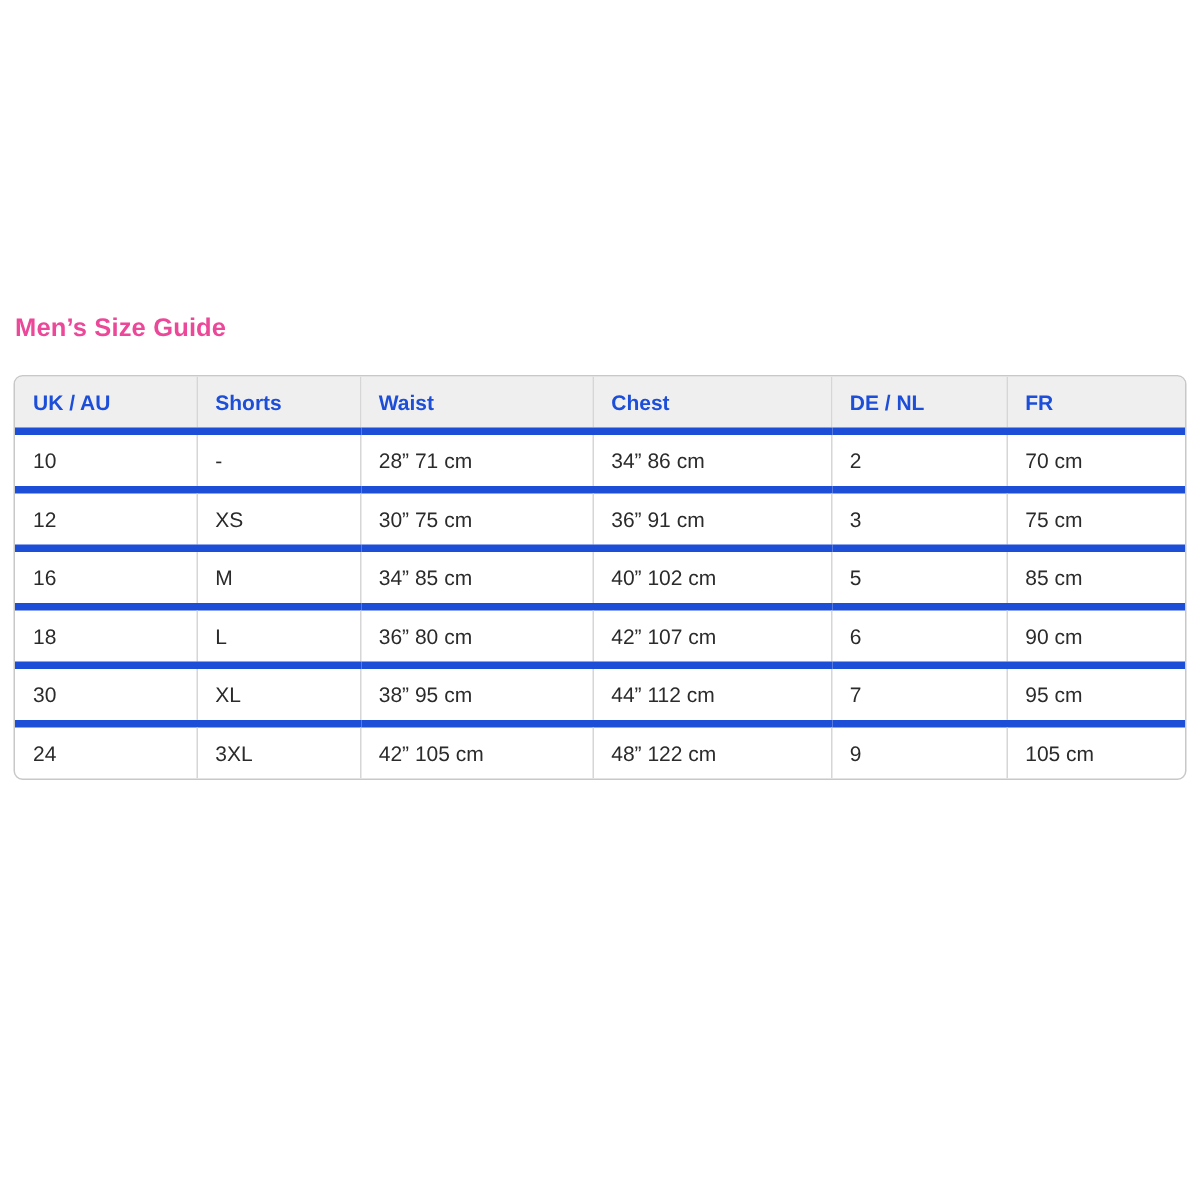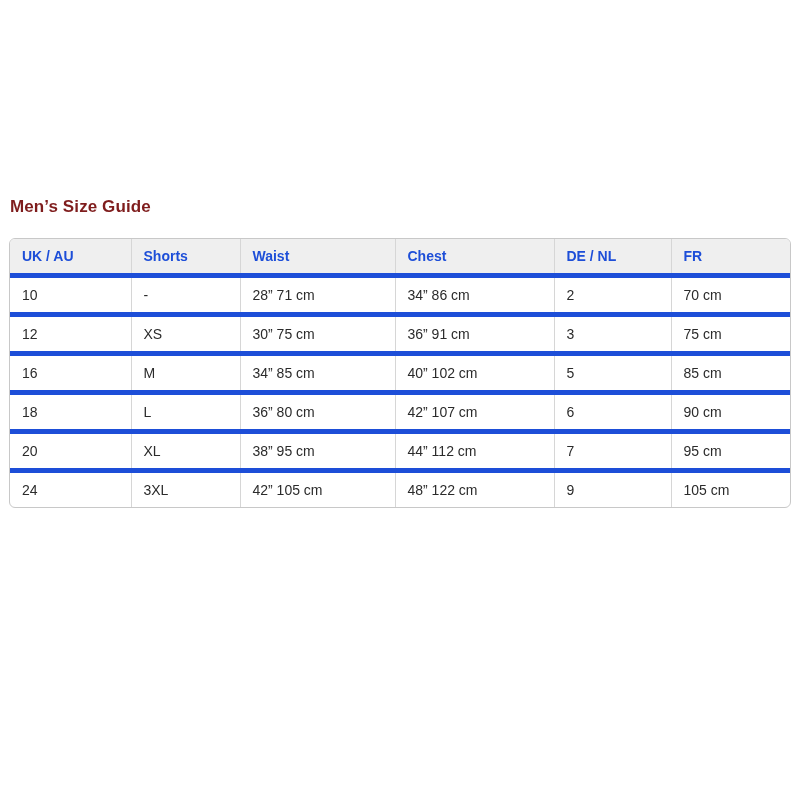--- a/index.html
+++ b/index.html
@@ -11,26 +11,26 @@
     font-family: "Liberation Sans", "DejaVu Sans", sans-serif;
     -webkit-font-smoothing: antialiased;
   }
   .page {
     position: absolute;
     left: 9px;
     top: 196px;
     width: 782px;
   }
   .page-title {
-    margin: 0 0 20px 1px;
+    margin: 12px 0 20px 1px;
     font-size: 17px;
     line-height: 22px;
     font-weight: 700;
     letter-spacing: 0.1px;
-    color: #7f1d1d;
+    color: #ec4899;
   }
   .table-wrap {
     border: 1px solid #c8c8c8;
     border-radius: 6px;
     overflow: hidden;
     background: #ffffff;
   }
   table.size-table {
     width: 100%;
     border-collapse: collapse;
@@ -120,21 +120,21 @@
         </tr>
         <tr>
           <td>18</td>
           <td>L</td>
           <td>36” 80 cm</td>
           <td>42” 107 cm</td>
           <td>6</td>
           <td>90 cm</td>
         </tr>
         <tr>
-          <td>20</td>
+          <td>30</td>
           <td>XL</td>
           <td>38” 95 cm</td>
           <td>44” 112 cm</td>
           <td>7</td>
           <td>95 cm</td>
         </tr>
         <tr>
           <td>24</td>
           <td>3XL</td>
           <td>42” 105 cm</td>

